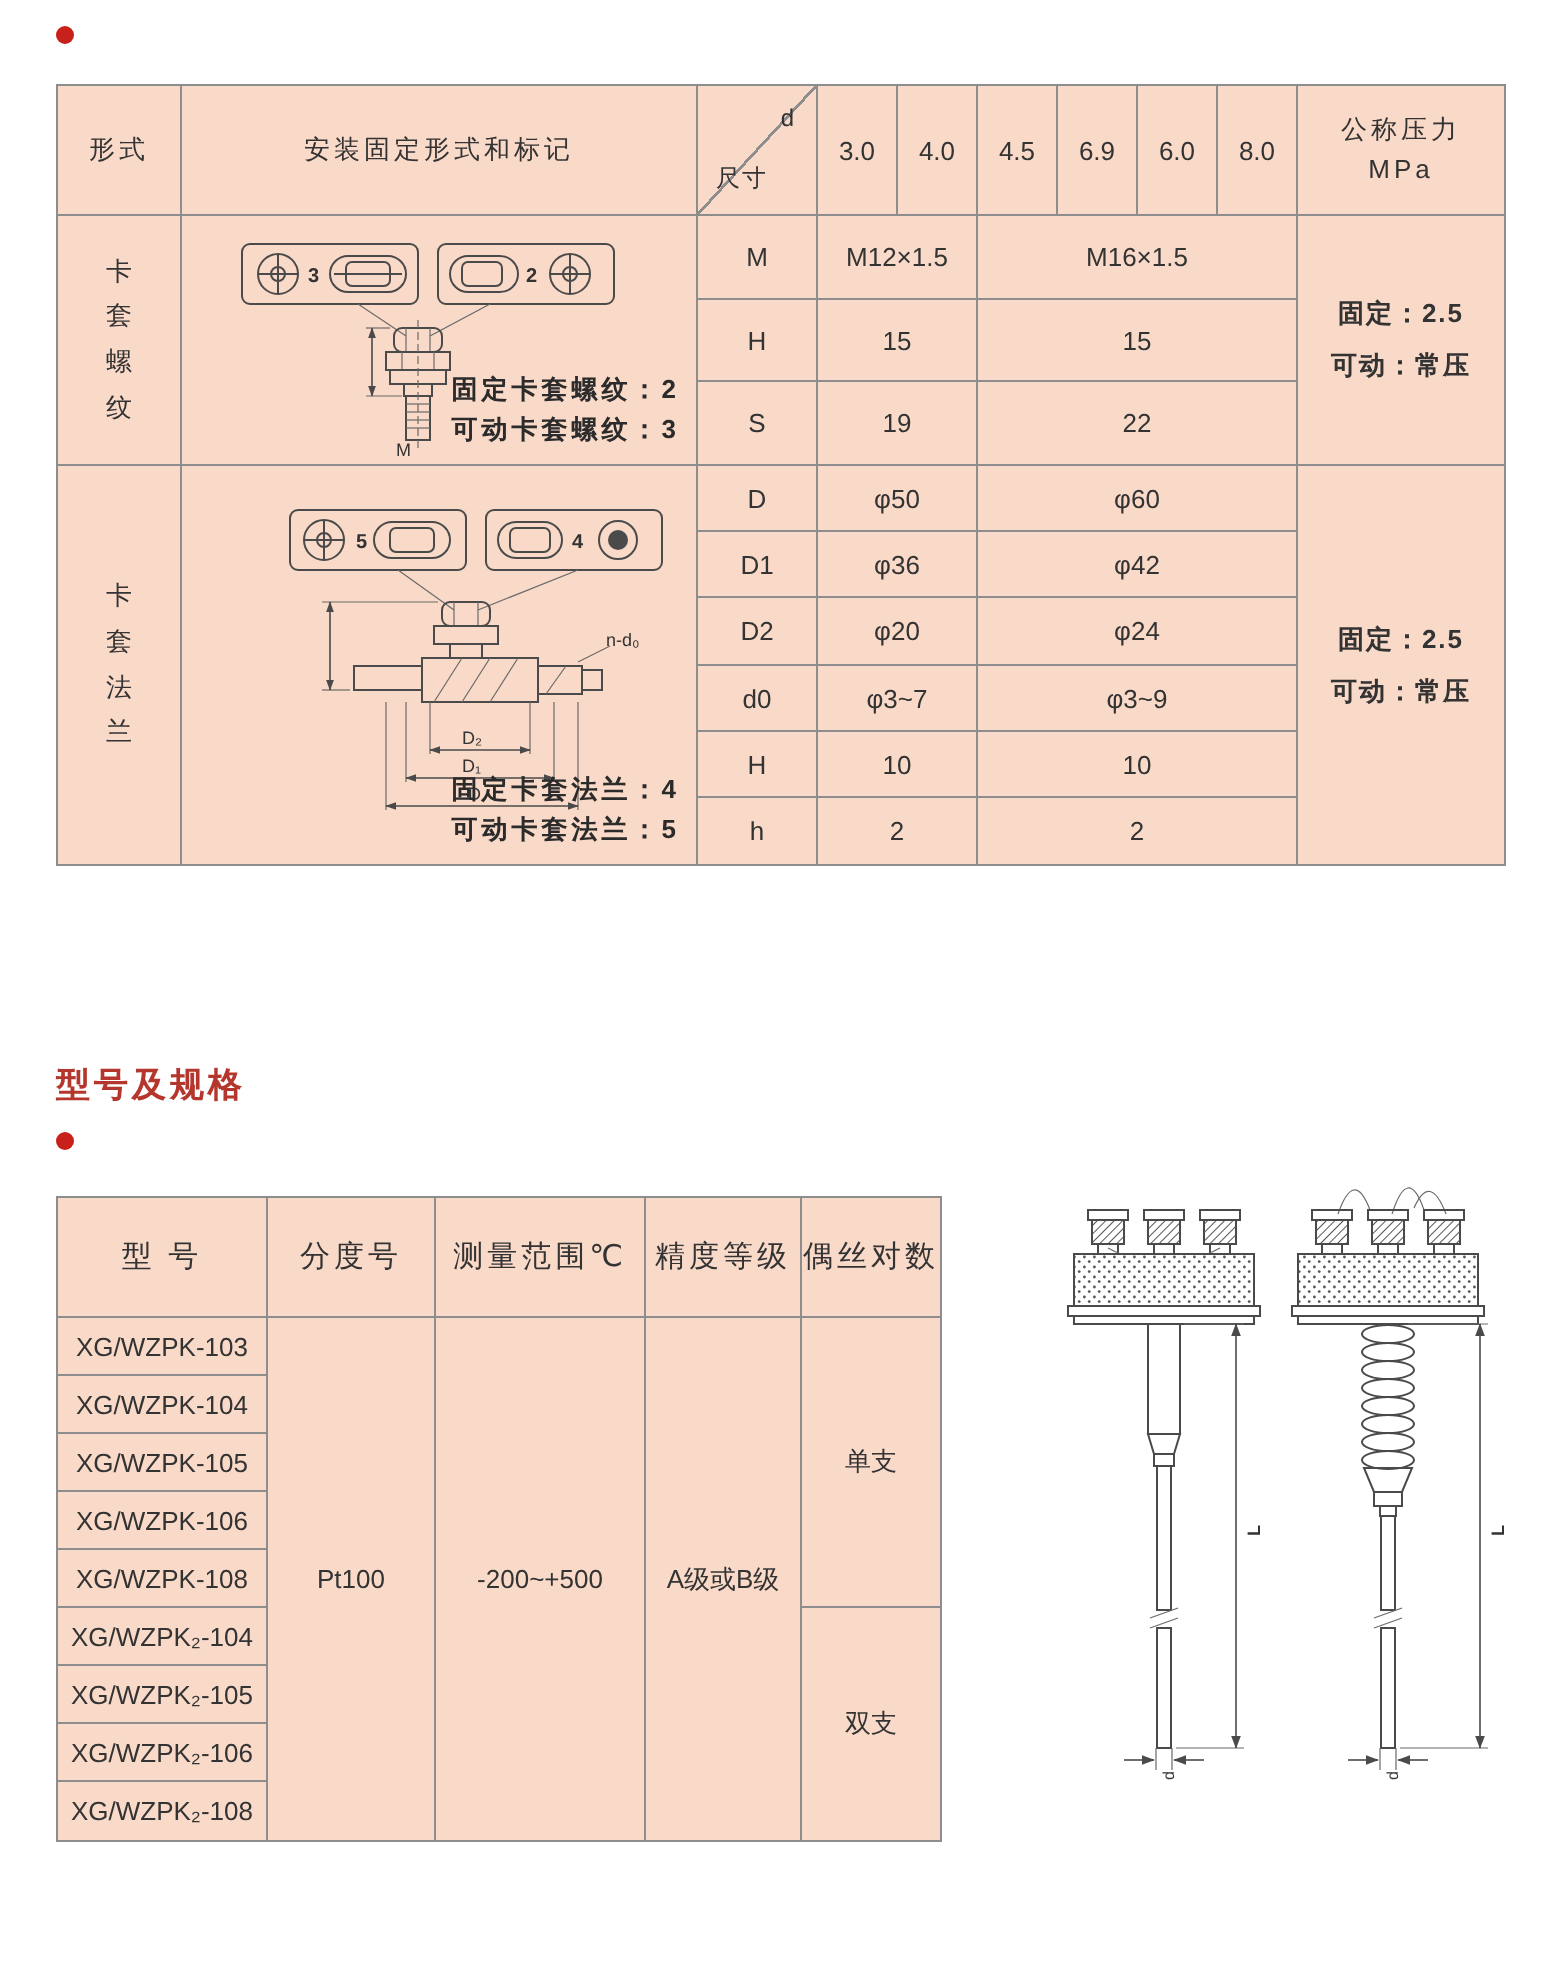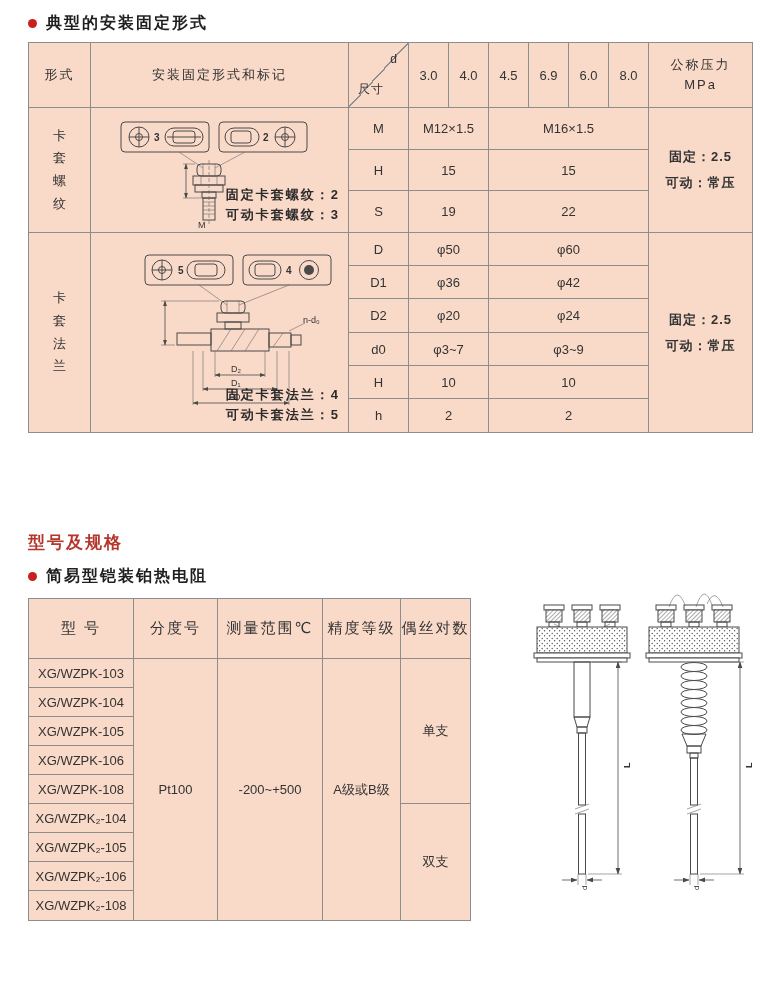--- a/index.html
+++ b/index.html
@@ -51,21 +51,20 @@
   svg .ln{stroke:#4a4a4a;stroke-width:1;fill:none;}
   svg .thin{stroke:#6a6a6a;stroke-width:0.6;fill:none;}
   svg .dim{stroke:#4a4a4a;stroke-width:0.8;fill:none;}
   svg text{font-family:"Liberation Sans","DejaVu Sans",sans-serif;fill:#333;}
 </style>
 </head>
 <body>
 
 <div class="abs heading" style="left:28px;top:13px;">
   <span class="bullet"></span>
-  <span>典型的安装固定形式</span>
 </div>
 
 <table class="abs" style="left:28px;top:42px;width:724px;">
   <colgroup>
     <col style="width:62px">
       <col style="width:258px">
       <col style="width:60px">
     <col style="width:40px">
       <col style="width:40px">
       <col style="width:40px">
@@ -280,21 +279,20 @@
     <td>h</td>
     <td colspan="2">2</td>
     <td colspan="4">2</td>
   </tr>
 </tbody>
   </table>
 
 <div class="abs red-heading" style="left:28px;top:531px;">型号及规格</div>
 <div class="abs heading" style="left:28px;top:566px;">
   <span class="bullet"></span>
-  <span>简易型铠装铂热电阻</span>
 </div>
 
 <table class="abs model-table" style="left:28px;top:598px;width:442px;">
   <colgroup>
     <col style="width:105px">
       <col style="width:84px">
       <col style="width:105px">
     <col style="width:78px">
       <col style="width:70px">
   </colgroup>

